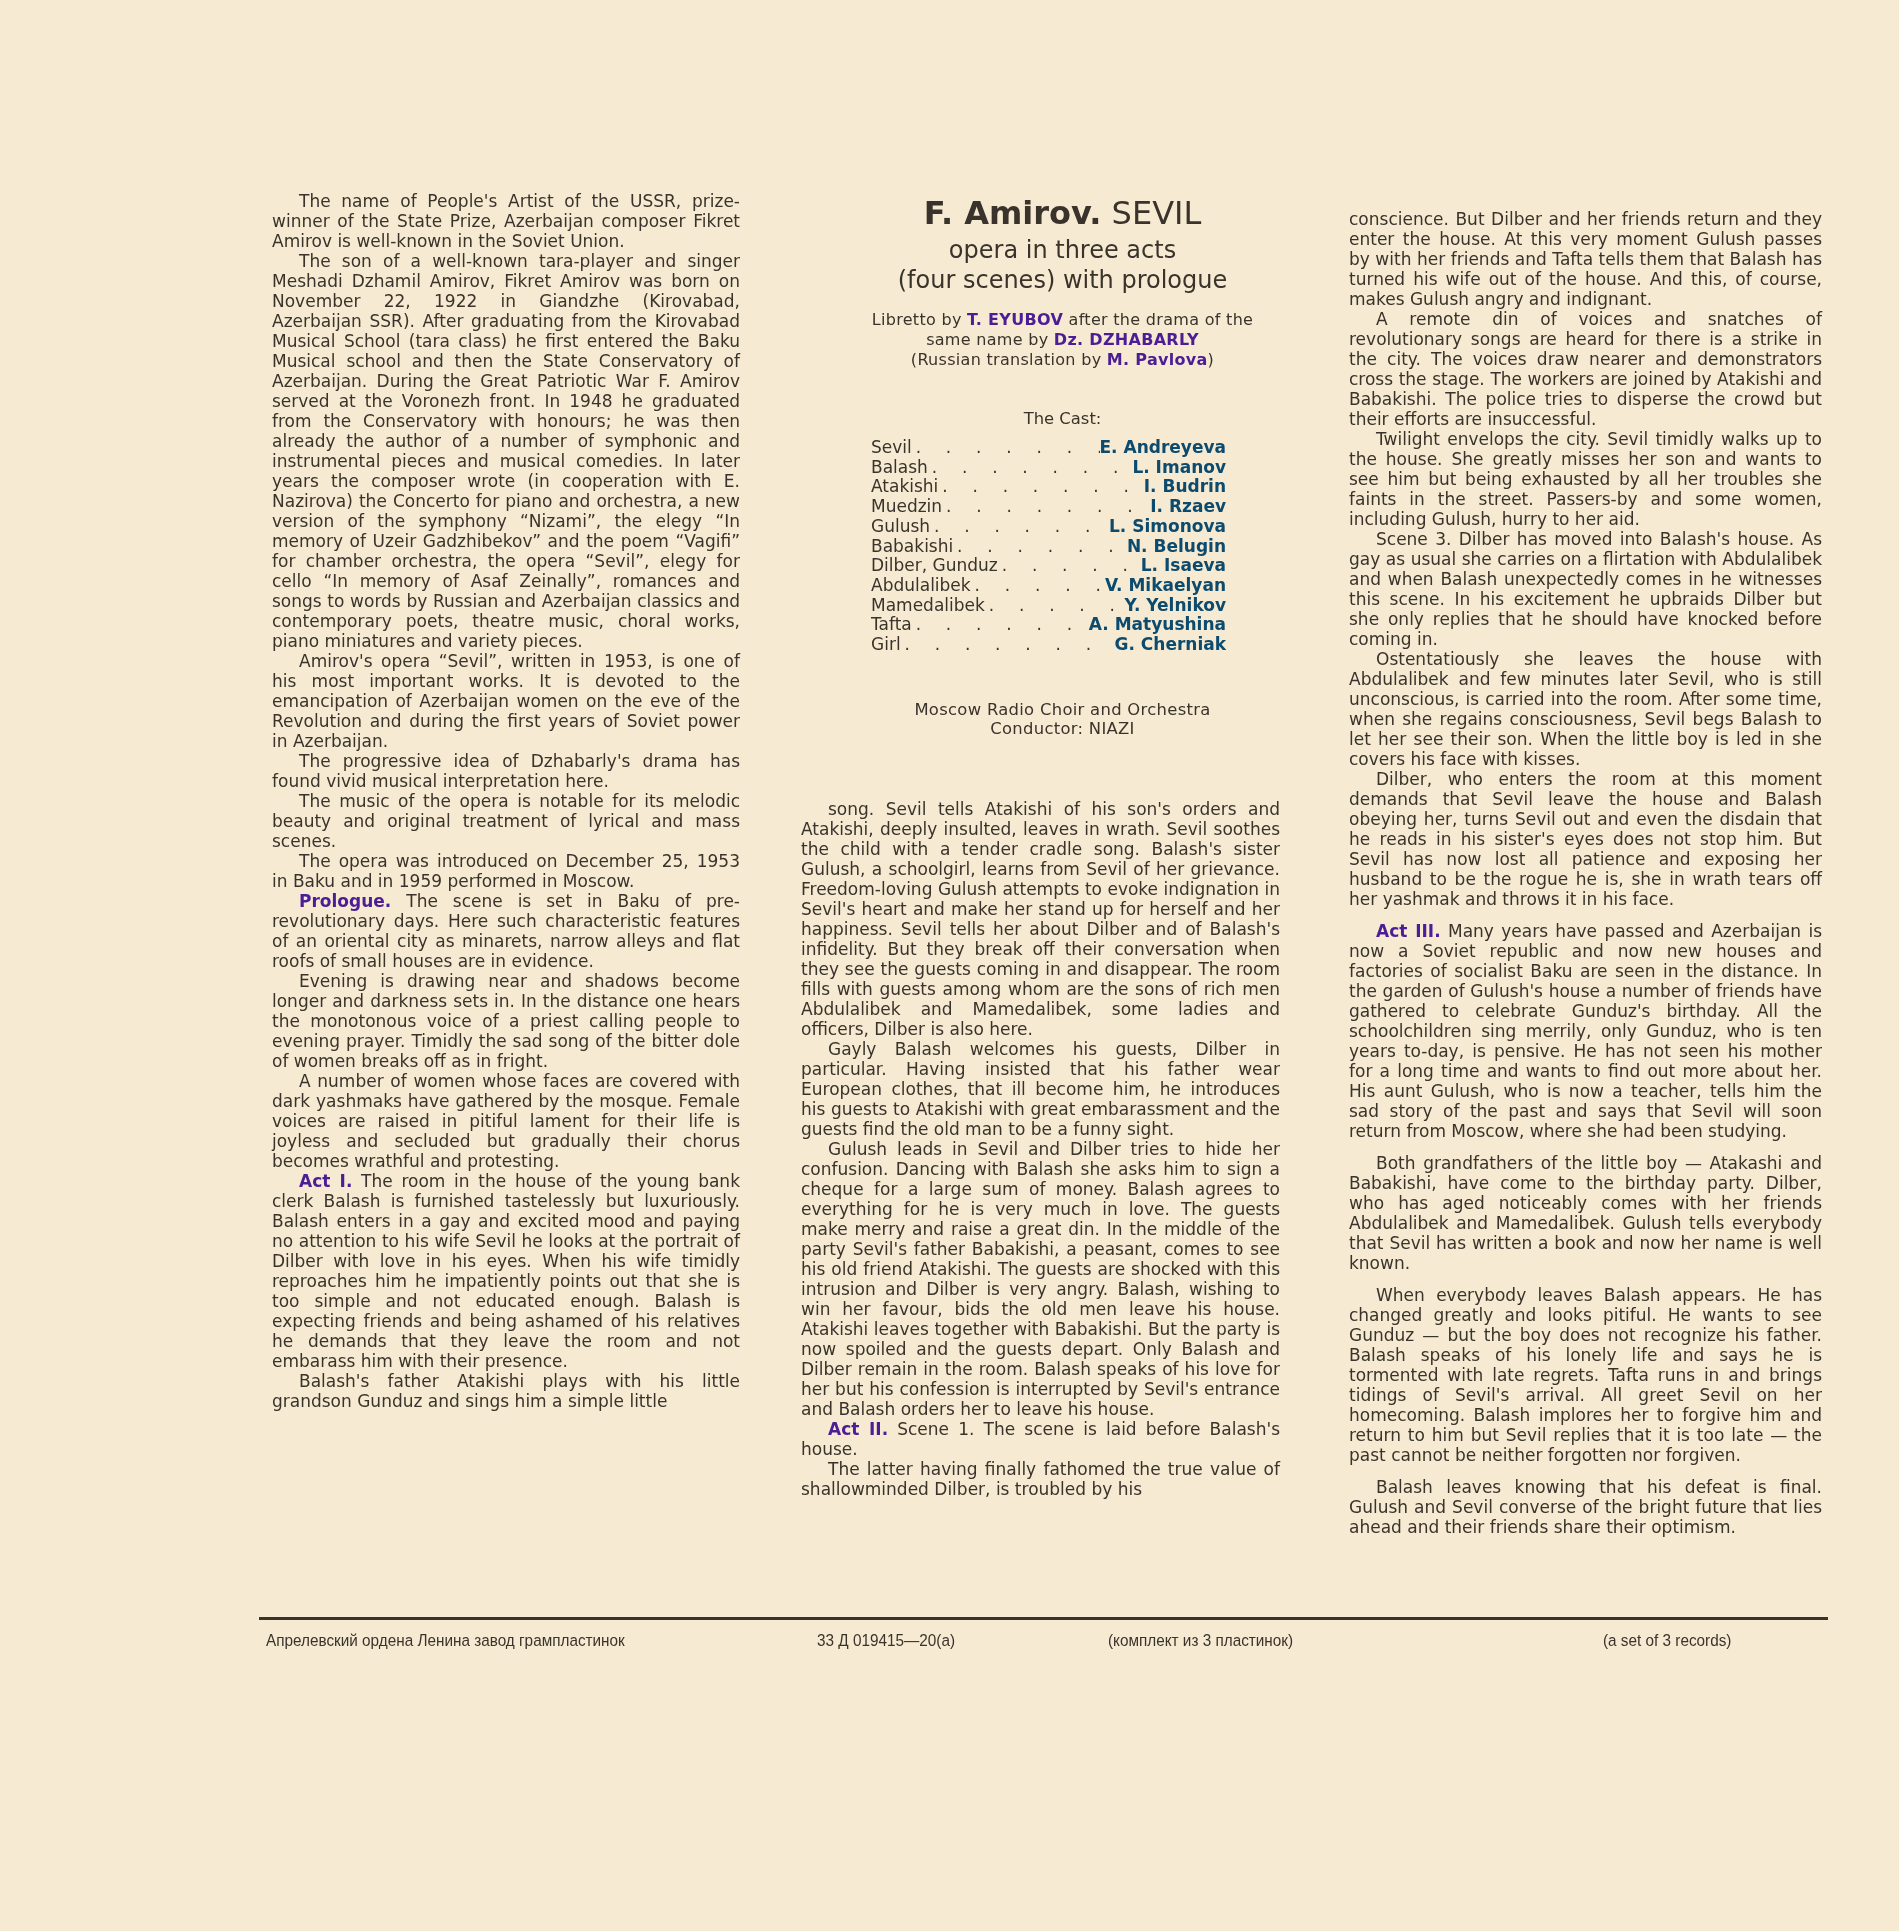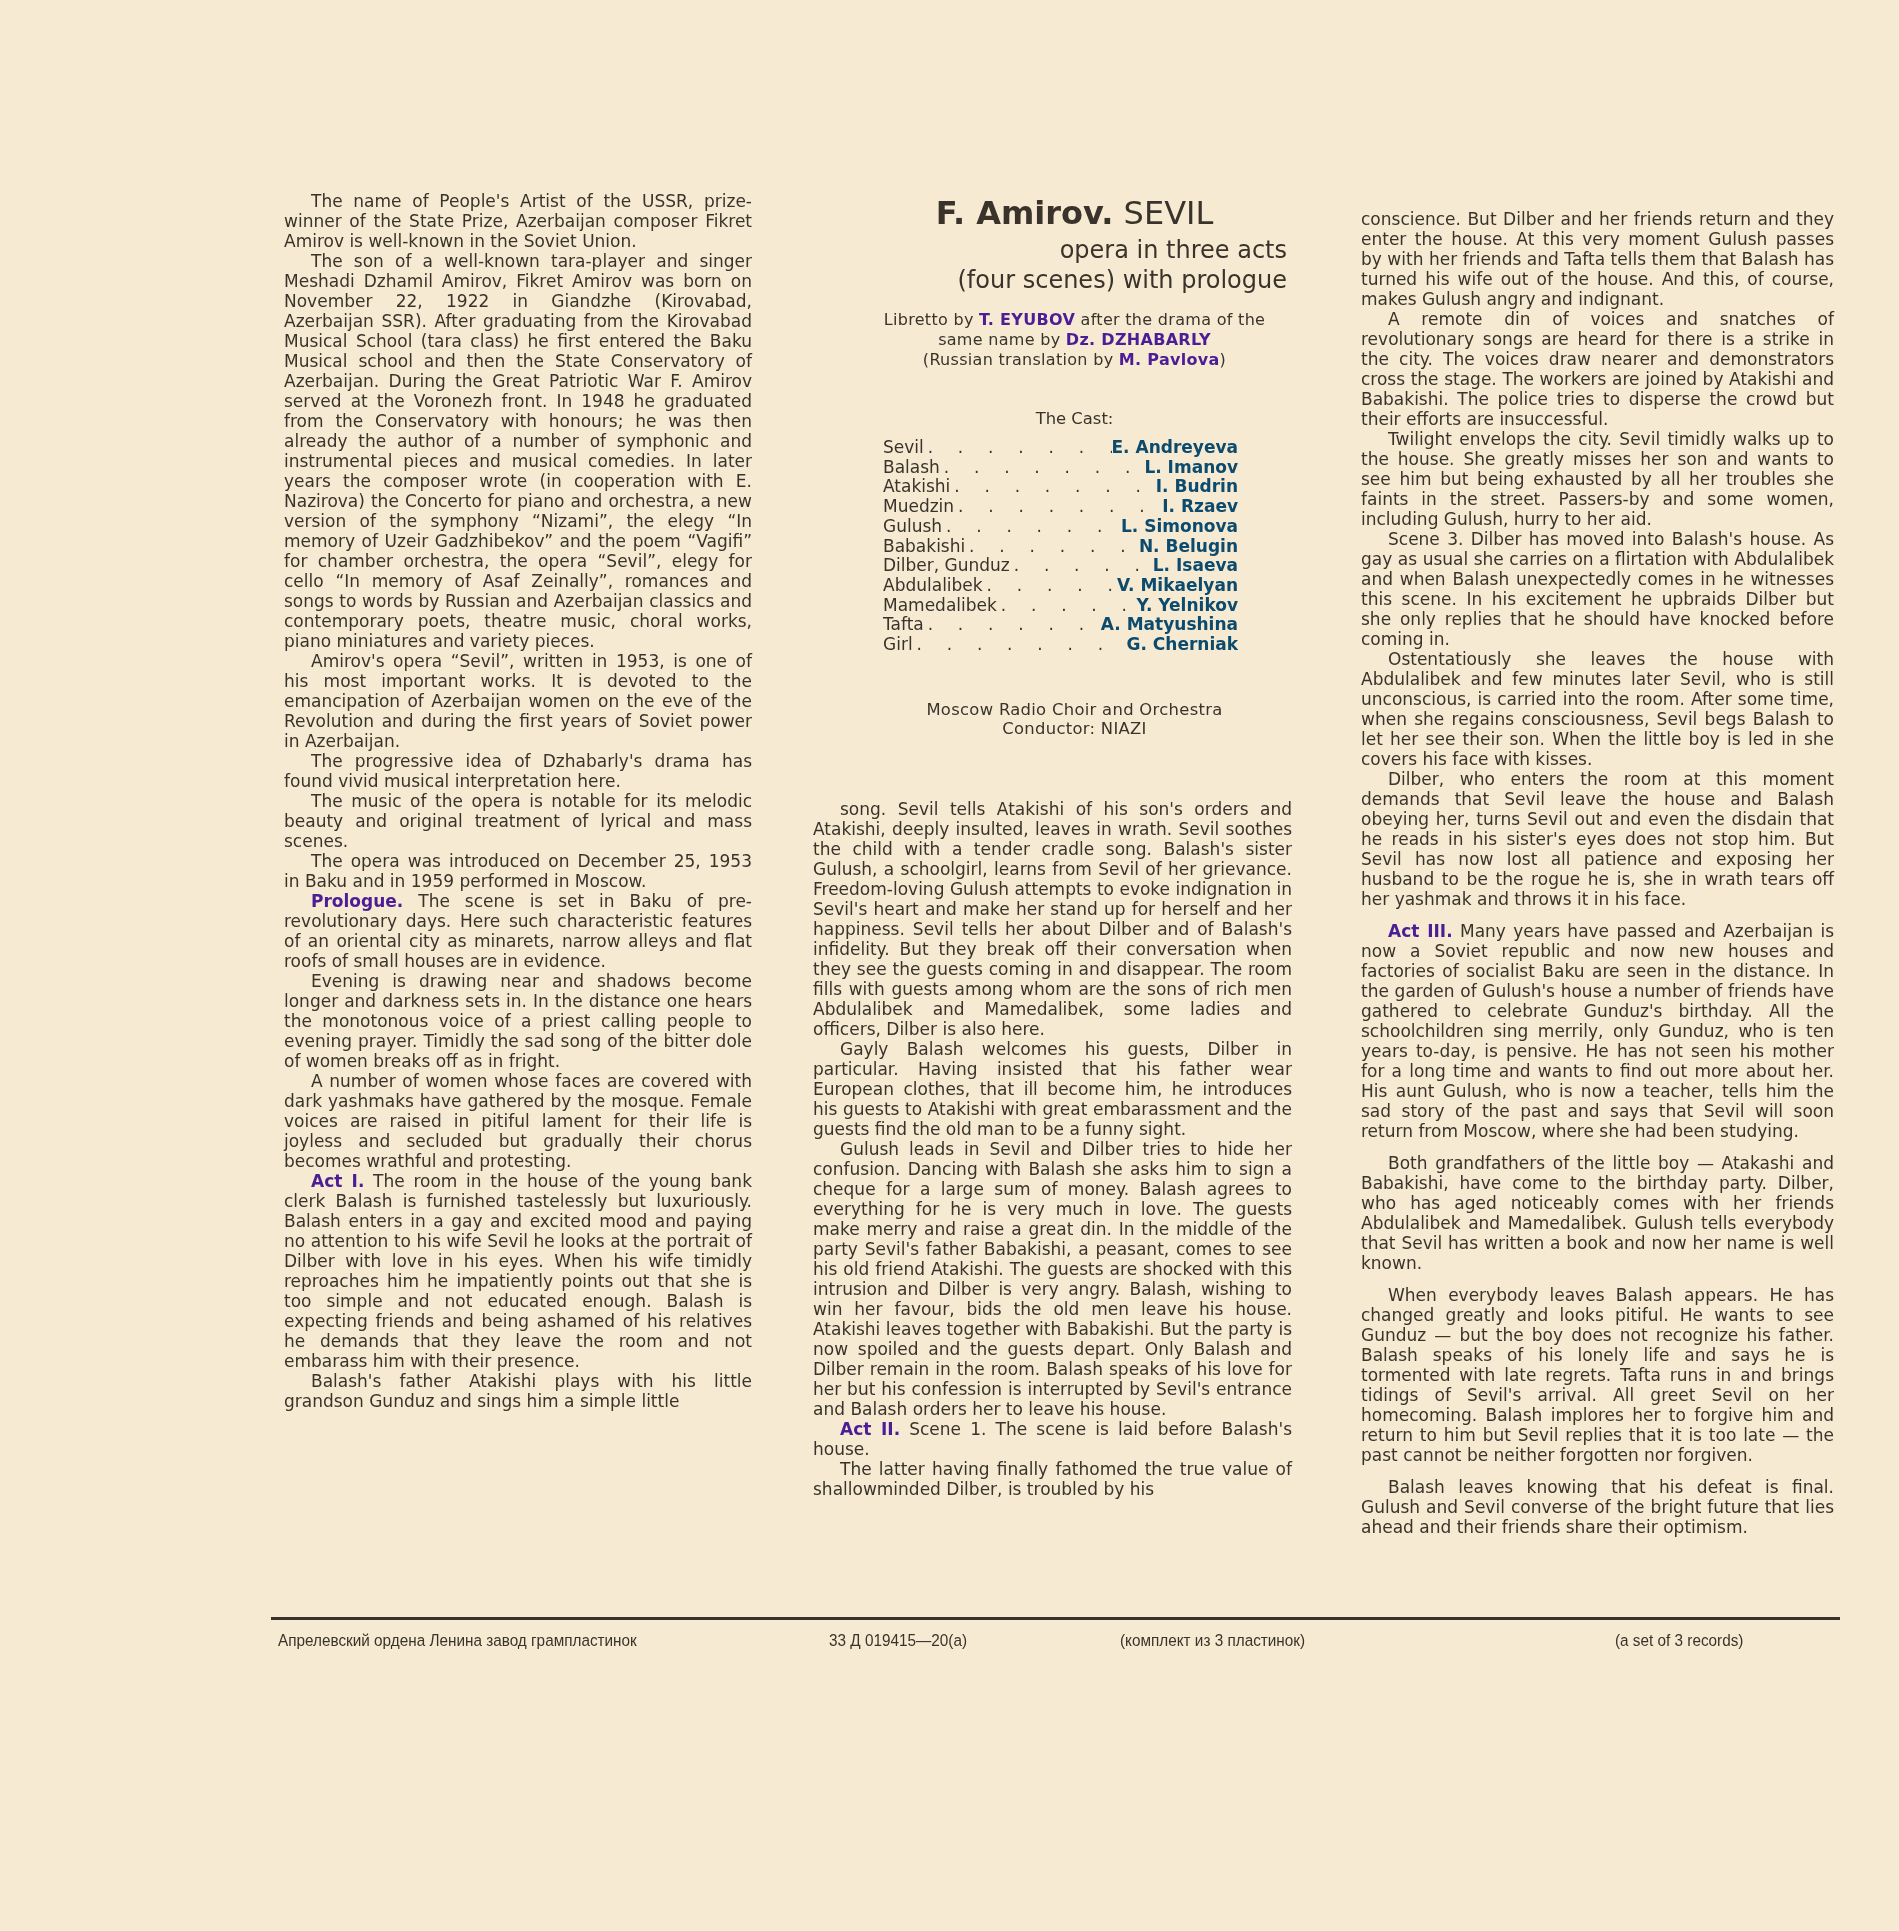--- a/index.html
+++ b/index.html
@@ -4,34 +4,34 @@
 <style>
   html, body { margin: 0; padding: 0; }
   body {
     width: 1899px; height: 1931px;
     background: #f6ebd2;
     color: #3a332b;
     font-family: "DejaVu Sans", sans-serif;
     position: relative;
     overflow: hidden;
   }
-  .page { position: absolute; left: 12px; top: 0; width: 1540px; height: 1931px; }
+  .page { position: absolute; left: 0; top: 0; width: 1540px; height: 1931px; }
   .col { position: absolute; font-size: 17px; line-height: 20px; text-align: justify; }
   .col p { margin: 0; text-indent: 27px; }
   .col p.noindent { text-indent: 0; }
   .col p.gap { margin-top: 12px; }
   .col-left { left: 272px; top: 191px; width: 468px; }
   .col-mid-text { left: 801px; top: 799px; width: 479px; }
   .col-right { left: 1349px; top: 209px; width: 473px; }
   b { font-weight: bold; color: #4c1d95; }
 
   .title-block { position: absolute; left: 850px; top: 198px; width: 425px; text-align: center; }
   .title-main { font-size: 32px; line-height: 31px; }
   .title-main .b { font-weight: bold; }
-  .subtitle { font-size: 24px; line-height: 30px; margin-top: 5.8px; text-align: right; }
+  .subtitle { font-size: 24px; line-height: 30px; margin-top: 5.8px; }
   .libretto { font-size: 16px; line-height: 20px; margin-top: 15.4px; letter-spacing: 0.3px; }
   .cast-title { font-size: 16.4px; margin-top: 39px; }
   .cast { position: absolute; left: 871px; top: 438px; width: 355px; font-size: 17px; line-height: 19.7px; }
   .cast-row { display: flex; white-space: nowrap; }
   .cast-row .role { flex: 0 0 auto; }
   .cast-row .dots { flex: 1 1 auto; overflow: hidden; letter-spacing: 9.7px; padding: 0 3.9px; color: #3a332b; }
   .cast-row .actor { flex: 0 0 auto; font-weight: bold; color: #0c4a6e; }
   .credits { position: absolute; left: 850px; top: 700px; width: 425px; text-align: center; font-size: 16.4px; line-height: 19.3px; letter-spacing: 0.3px; }
 
   .rule { position: absolute; left: 259px; top: 1617px; width: 1569px; height: 2.9px; background: #3a332b; }

